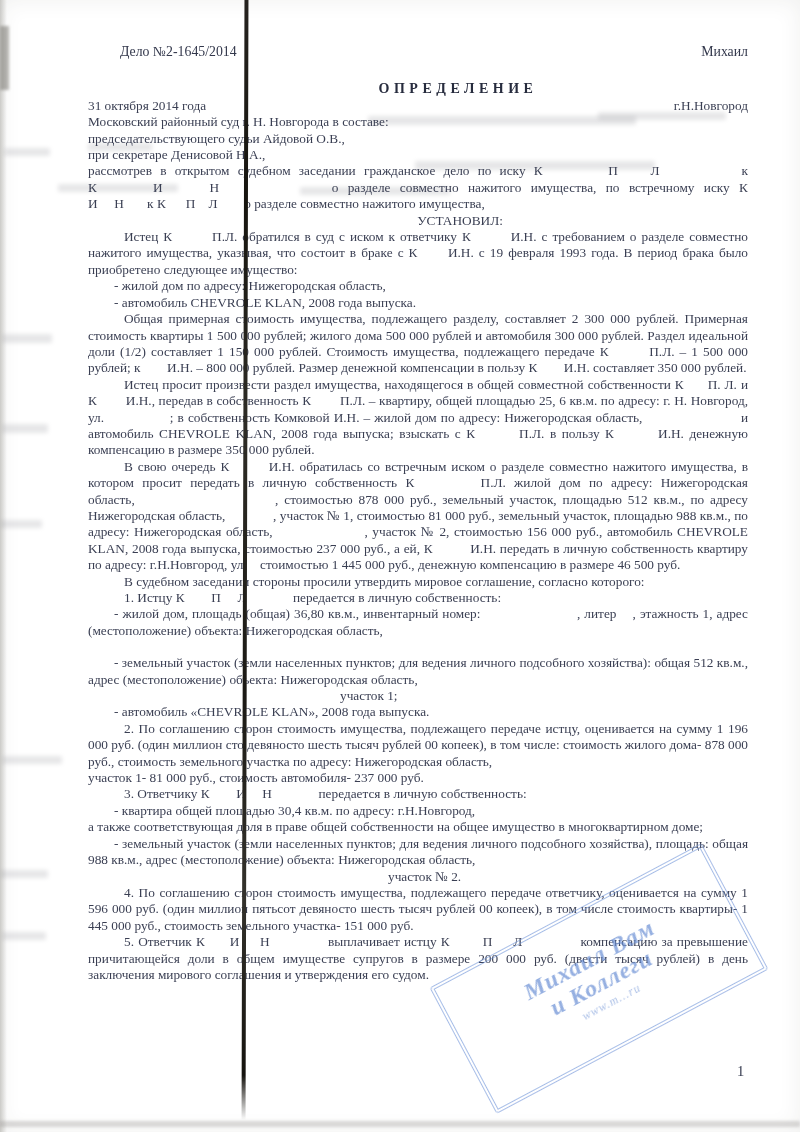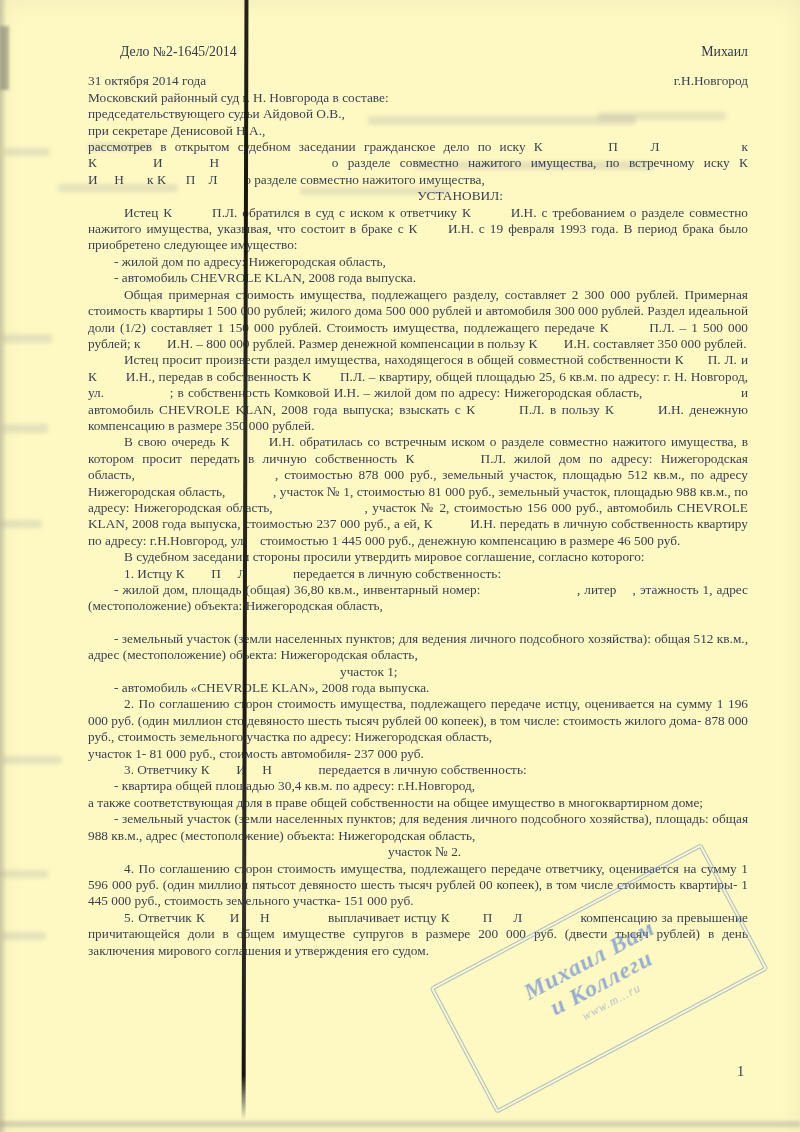--- a/index.html
+++ b/index.html
@@ -1,26 +1,26 @@
 <!DOCTYPE html>
 <html><head>
 <meta charset="utf-8">
 <style>
   html,body{margin:0;padding:0;background:#dededa;}
   .paper{
     position:relative;width:800px;height:1132px;margin:0 auto;
-    background:#fef9c3;overflow:hidden;
+    background:#ffffff;overflow:hidden;
     font-family:"Liberation Serif","DejaVu Serif",serif;
     color:#3a3f53;
     box-shadow:inset 0 0 22px rgba(60,58,52,.08);
   }
   .content{position:absolute;left:88px;top:44px;width:660px;font-size:13.3px;line-height:16.4px;z-index:2;}
   .hdr-row{display:flex;justify-content:space-between;padding-left:32px;font-size:13.8px;color:#32374b;}
   .title{ text-align:center;font-weight:bold;letter-spacing:4.5px;margin-top:21px;transform:translateX(40px);font-size:14px;color:#272c3e;}
-  .date-row{display:flex;justify-content:space-between;margin-top:13px;}
+  .date-row{display:flex;justify-content:space-between;}
   .ln{}
   .lnj{text-align:justify;text-align-last:justify;}
   .jp{text-align:justify;text-indent:36px;}
   .jpn{text-indent:36px;}
   .it{text-align:justify;text-indent:26px;}
   .itn{text-indent:26px;}
   .off-a{padding-left:252px;}
   .off-b{padding-left:300px;}
   .rgt{text-align:left;}
   .ctr{text-align:center;transform:translateX(42px);}
@@ -67,20 +67,21 @@
   <div class="smudge" style="left:0px;top:870px;width:48px;height:8px;"></div>
   <div class="smudge" style="left:2px;top:932px;width:44px;height:8px;"></div>
   <div class="fold-line"></div>
   <div class="bottom-streak"></div>
 
   <div class="content">
     <div class="hdr-row">
       <span>Дело №2-1645/2014</span>
       <span>Михаил</span>
     </div>
+    <div class="title">ОПРЕДЕЛЕНИЕ</div>
     <div class="date-row">
       <span>31 октября 2014 года</span>
       <span>г.Н.Новгород</span>
     </div>
 
     <div class="ln">Московский районный суд г. Н. Новгорода в составе:</div>
     <div class="ln">председательствующего судьи Айдовой О.В.,</div>
     <div class="ln">при секретаре Денисовой Н.А.,</div>
     <div class="lnj">рассмотрев в открытом судебном заседании гражданское дело по иску К&nbsp;&nbsp;&nbsp;&nbsp;&nbsp;&nbsp;&nbsp;&nbsp;П&nbsp;&nbsp;&nbsp;&nbsp;Л&nbsp;&nbsp;&nbsp;&nbsp;&nbsp;&nbsp;&nbsp;&nbsp;&nbsp;&nbsp;к</div>
     <div class="lnj">К&nbsp;&nbsp;&nbsp;&nbsp;&nbsp;&nbsp;И&nbsp;&nbsp;&nbsp;&nbsp;&nbsp;Н&nbsp;&nbsp;&nbsp;&nbsp;&nbsp;&nbsp;&nbsp;&nbsp;&nbsp;&nbsp;&nbsp;&nbsp;о разделе совместно нажитого имущества, по встречному иску К</div>

